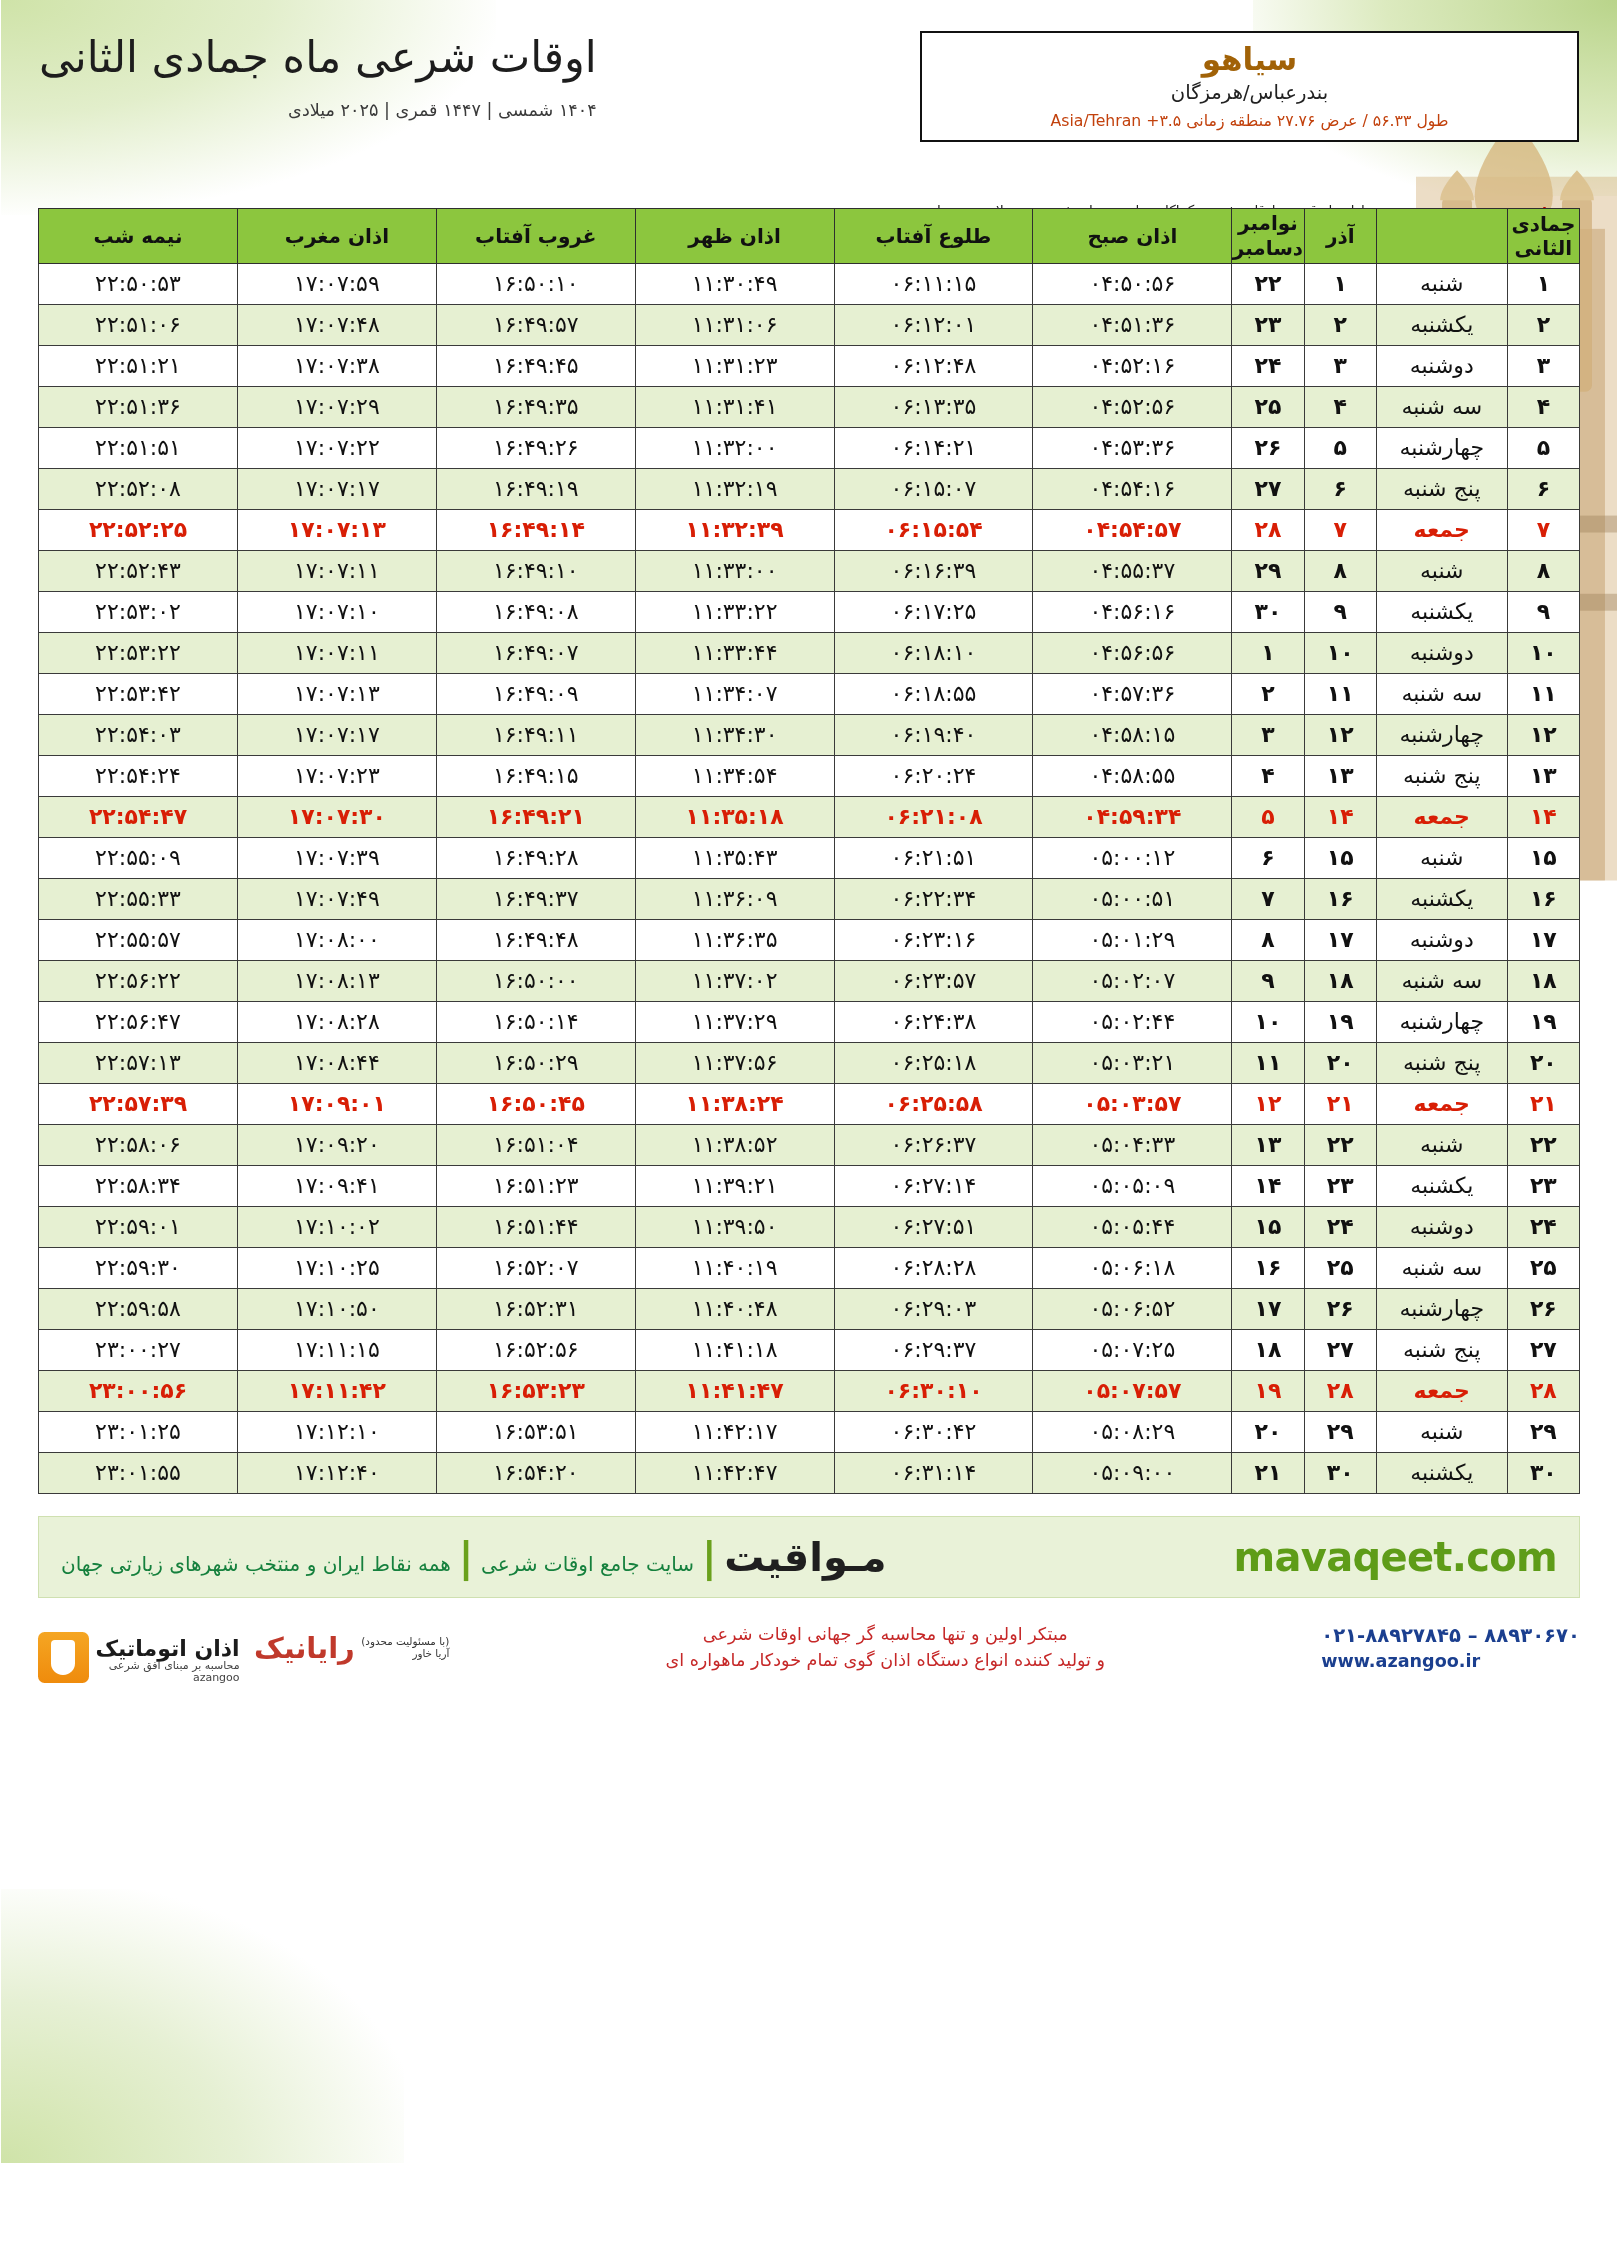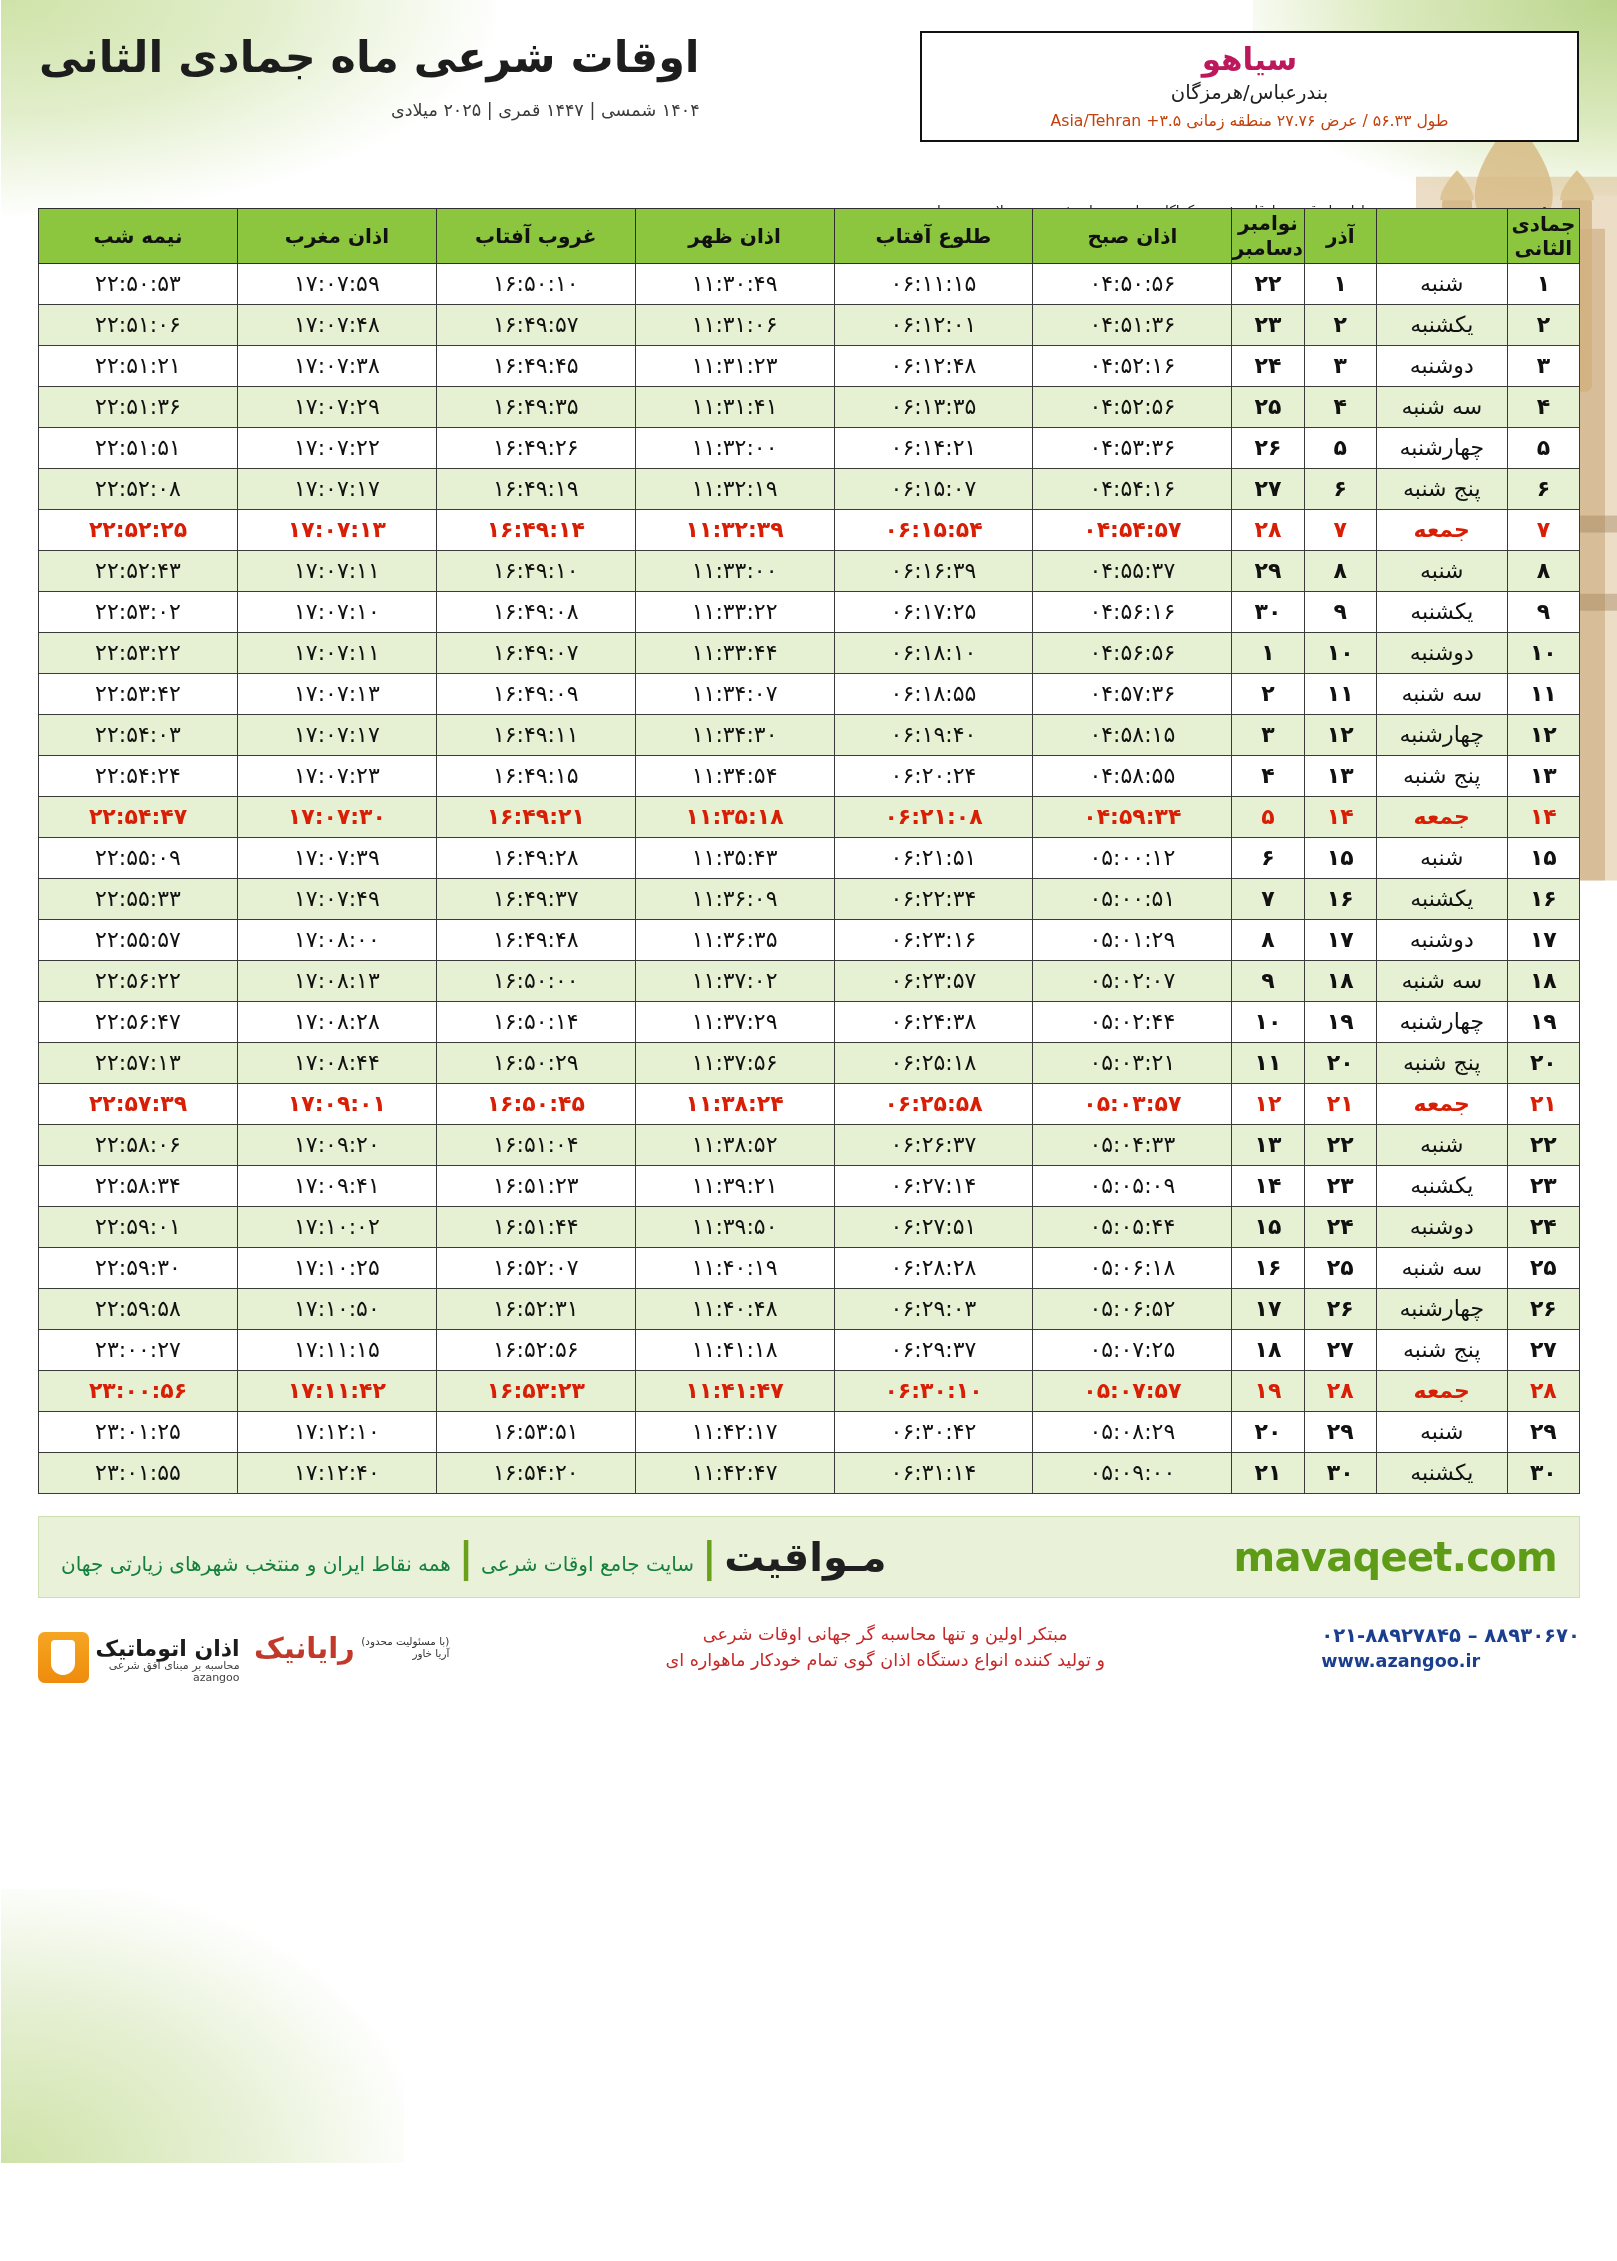--- a/index.html
+++ b/index.html
@@ -44,21 +44,21 @@
     justify-content: space-between;
     align-items: flex-start;
   }
   .title-block {
     text-align: right;
     padding-right: 6.5px;
     margin-top: 6.5px;
   }
   .title-main {
     font-size: 43px;
-    font-weight: bold;
+    font-weight: normal;
     color: #1d1d1d;
     line-height: 1.15;
     letter-spacing: 0;
   }
   .title-sub {
     font-size: 21.5px;
     font-weight: bold;
     color: #2a2a2a;
     margin-top: 7.8px;
   }
@@ -73,21 +73,21 @@
     border: 2px solid #111;
     width: 659px;
     padding: 9px 11.7px 10.4px 11.7px;
     text-align: center;
     background: #ffffff;
     margin-top: 5.2px;
   }
   .city-name {
     font-size: 31px;
     font-weight: bold;
-    color: #be185d;
+    color: #a16207;
     line-height: 1.1;
   }
   .city-region {
     font-size: 19.6px;
     color: #222;
     margin-top: 5.2px;
   }
   .city-coords {
     font-size: 15.7px;
     color: #c2410c;

